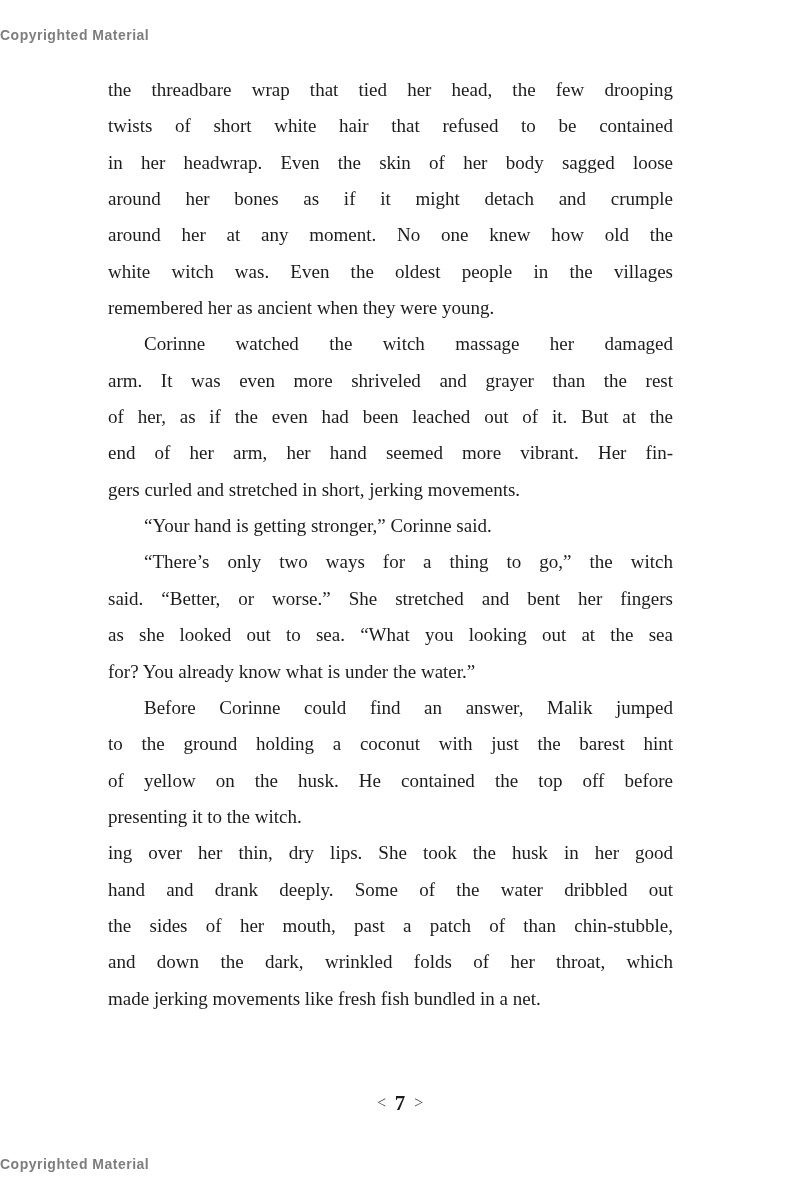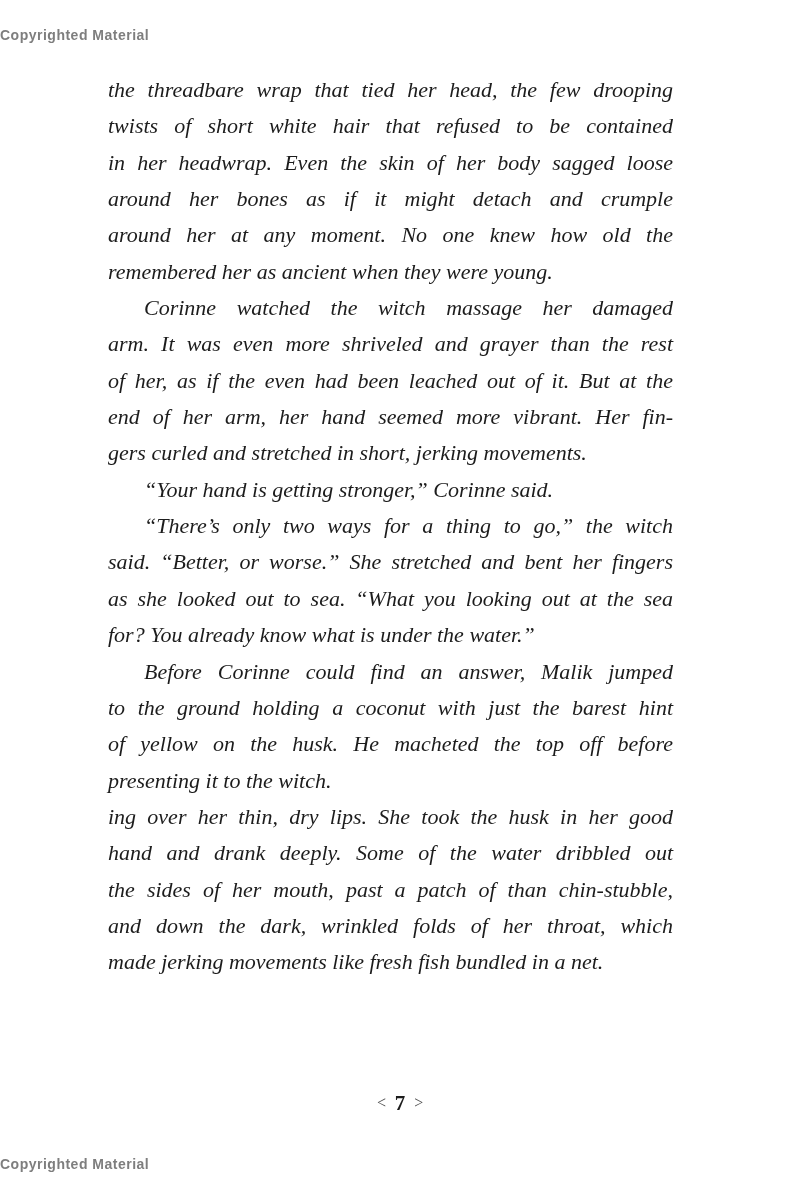--- a/index.html
+++ b/index.html
@@ -22,23 +22,22 @@
     color: #7e7e7e;
   }
   .copyright.header { top: 27px; }
   .copyright.footer { top: 1156px; }
   .text-block {
     position: absolute;
     left: 108px;
     top: 72px;
     width: 565px;
     color: #1c1c1c;
-    font-size: 22px;
+    font-size: 19px;
     line-height: 36.35px;
-    font-style: italic;
   }
   .line {
     text-align: justify;
     text-align-last: justify;
   }
   .line.last {
     text-align: left;
     text-align-last: left;
   }
   .line.ind { text-indent: 36px; }
@@ -71,38 +70,39 @@
 
   <div class="copyright header">Copyrighted Material</div>
 
   <div class="text-block">
 
     <div class="line">the threadbare wrap that tied her head, the few drooping</div>
     <div class="line">twists of short white hair that refused to be contained</div>
     <div class="line">in her headwrap. Even the skin of her body sagged loose</div>
     <div class="line">around her bones as if it might detach and crumple</div>
     <div class="line">around her at any moment. No one knew how old the</div>
+    <div class="line">white witch was. Even the oldest people in the villages</div>
     <div class="line last">remembered her as ancient when they were young.</div>
 
     <div class="line ind">Corinne watched the witch massage her damaged</div>
     <div class="line">arm. It was even more shriveled and grayer than the rest</div>
     <div class="line">of her, as if the even had been leached out of it. But at the</div>
     <div class="line">end of her arm, her hand seemed more vibrant. Her fin-</div>
     <div class="line last">gers curled and stretched in short, jerking movements.</div>
 
     <div class="line last ind">“Your hand is getting stronger,” Corinne said.</div>
 
     <div class="line ind">“There’s only two ways for a thing to go,” the witch</div>
     <div class="line">said. “Better, or worse.” She stretched and bent her fingers</div>
     <div class="line">as she looked out to sea. “What you looking out at the sea</div>
     <div class="line last">for? You already know what is under the water.”</div>
 
     <div class="line ind">Before Corinne could find an answer, Malik jumped</div>
     <div class="line">to the ground holding a coconut with just the barest hint</div>
-    <div class="line">of yellow on the husk. He macheted the top off before</div>
+    <div class="line">of yellow on the husk. He contained the top off before</div>
     <div class="line last">presenting it to the witch.</div>
 
     <div class="line">ing over her thin, dry lips. She took the husk in her good</div>
     <div class="line">hand and drank deeply. Some of the water dribbled out</div>
     <div class="line">the sides of her mouth, past a patch of than chin-stubble,</div>
     <div class="line">and down the dark, wrinkled folds of her throat, which</div>
     <div class="line last">made jerking movements like fresh fish bundled in a net.</div>
   </div>
 
   <div class="page-number-row">

